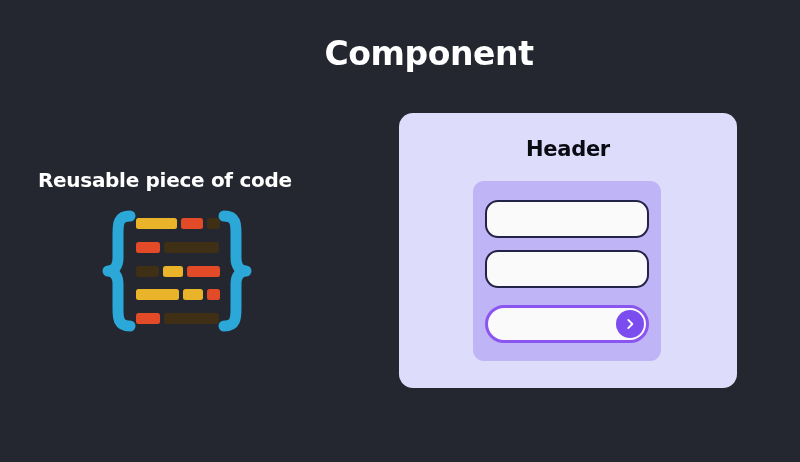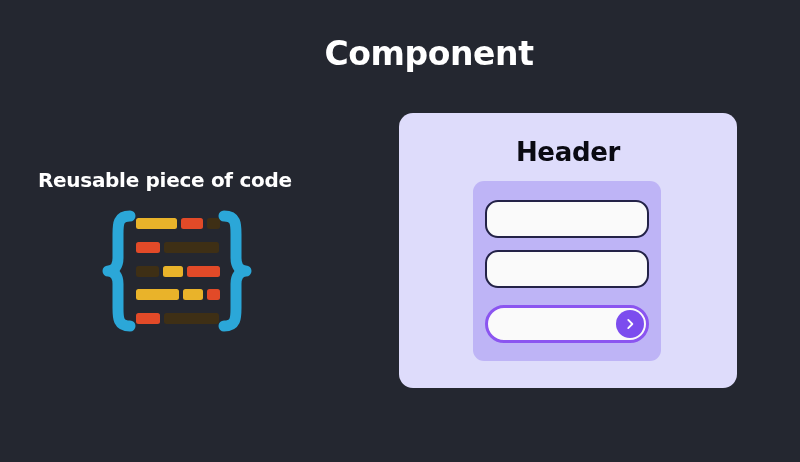--- a/index.html
+++ b/index.html
@@ -101,21 +101,21 @@
     background: #DEDCFB;
     border-radius: 14px;
   }
   .card-header {
     position: absolute;
     left: 0;
     top: 24px;
     width: 338px;
     text-align: center;
     color: #0a0a12;
-    font-size: 26px;
+    font-size: 21px;
     font-weight: bold;
     letter-spacing: -0.3px;
     font-family: "DejaVu Sans", sans-serif;
   }
 
   .inner-panel {
     position: absolute;
     left: 74px;
     top: 68px;
     width: 188px;

